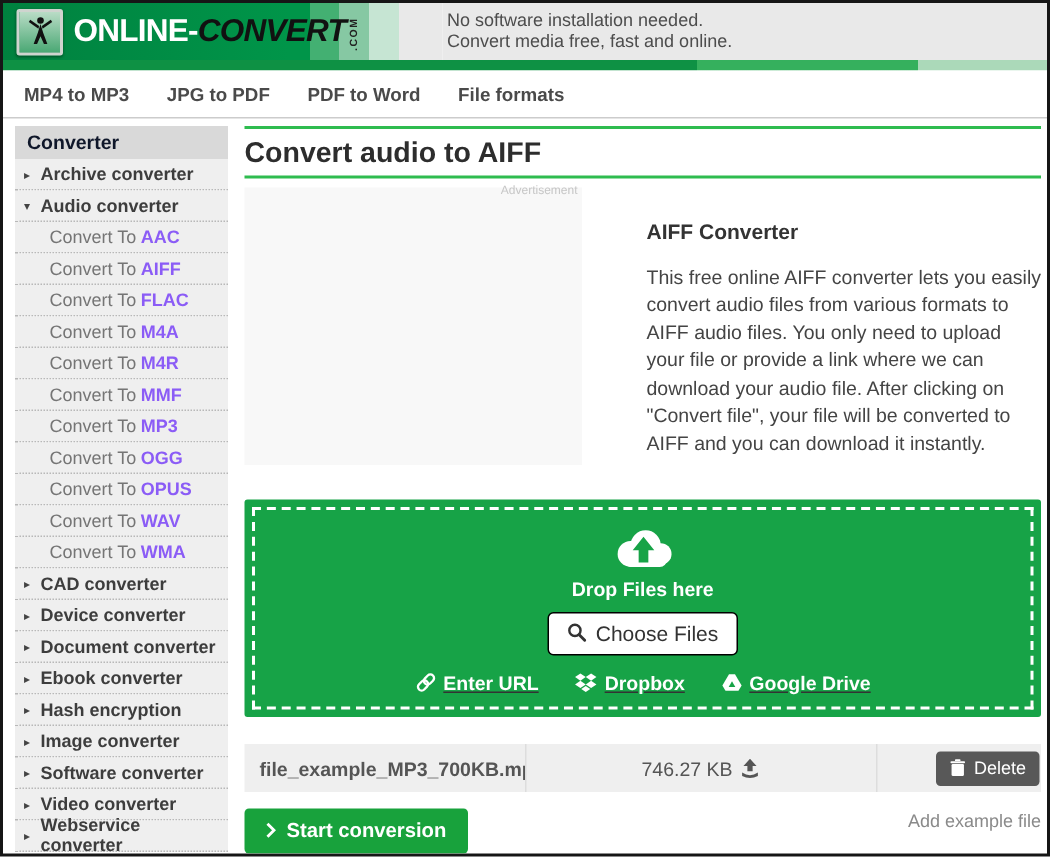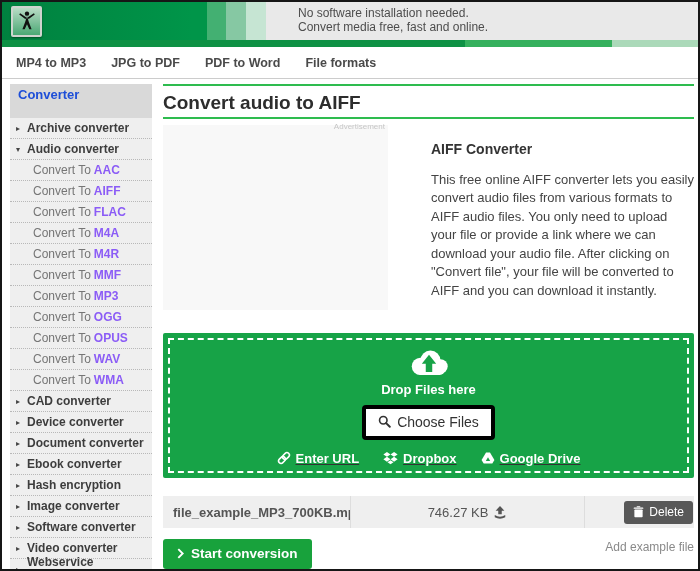--- a/index.html
+++ b/index.html
@@ -59,60 +59,60 @@
   .nav{
     height:32px;display:flex;align-items:center;column-gap:25px;
     padding-left:14px;border-bottom:1px solid #ccc;background:#fff;
   }
   .nav a{font-size:12.5px;font-weight:bold;color:#4a4a4a;text-decoration:none;cursor:pointer;}
   
   .content{display:flex;padding:5px 4px 0 8px;column-gap:11px;}
   
   .sidebar{width:142px;flex:none;font-size:12px;}
   .side-title{
-    background:#d9d9d9;color:#1d4ed8;font-weight:bold;font-size:13px;
-    padding:4px 8px;height:34px;line-height:14px;
+    background:#d9d9d9;color:#0f172a;font-weight:bold;font-size:13px;
+    padding:4px 8px;height:22px;line-height:14px;
   }
   .side-item{
     display:flex;align-items:center;height:21px;
     background:#efefef;border-bottom:1px dotted #b8b8b8;
     padding:0 6px;cursor:pointer;line-height:13px;
   }
   .side-item .arrow{width:11px;flex:none;font-size:8px;color:#444;}
   .side-item.cat .name{font-weight:bold;color:#3d3d3d;}
   .side-item.sub{padding-left:23px;}
   .side-item.sub .prefix{color:#757575;}
   .side-item.sub .name{font-weight:bold;color:#8b5cf6;margin-left:3px;}
   
   .main{flex:1;min-width:0;}
   .title-block{
     border-top:2px solid var(--accent-green);
     border-bottom:2px solid var(--accent-green);
     padding:6px 0 3px;
   }
   .title-block h1{margin:0;font-size:19px;line-height:22px;font-weight:bold;color:#2d2d2d;}
-  .intro-row{display:flex;margin-top:6px;column-gap:14px;align-items:flex-start;gap:43px;}
+  .intro-row{display:flex;margin-top:6px;column-gap:14px;align-items:center;gap:43px;}
   .ad-box{width:225px;height:185px;flex:none;background:#f8f8f8;position:relative;}
   .ad-label{position:absolute;top:-3px;right:3px;font-size:8px;color:#c6c6c6;}
   .intro-text{flex:1;min-width:0;}
   .intro-text h3{margin:16px 0 14px;font-size:14px;font-weight:bold;color:#333;}
   .intro-text p{margin:0;font-size:13px;line-height:1.42;color:#444;}
   
   .dropzone{
     margin-top:23px;height:145px;background:var(--dropzone-green);
     border-radius:2px;padding:5px;cursor:pointer;
   }
   .dz-inner{
     border:2px dashed #fff;height:100%;
     display:flex;flex-direction:column;align-items:center;justify-content:center;
   }
   .dz-label{color:#fff;font-size:13px;font-weight:bold;margin:4px 0 8px;}
   .choose-btn{
     display:inline-flex;align-items:center;column-gap:6px;
-    background:#fff;border:4px solid #000000;border-radius:4px;
+    background:#fff;border:1px solid #000000;border-radius:4px;
     padding:5px 12px 6px;font-size:14px;color:#333;cursor:pointer;
     font-family:inherit;
   }
   .dz-links{display:flex;column-gap:24px;margin-top:11px;text-decoration:underline;}
   .dz-link{
     display:inline-flex;align-items:center;column-gap:5px;
     color:#fff;font-size:13px;font-weight:bold;text-decoration:none;cursor:pointer;
   }
   
   .file-row{
@@ -144,20 +144,25 @@
 
 <div class="header">
   <div class="logo-band">
     <div class="logo-box">
       <svg viewBox="0 0 24 24" width="22" height="22" aria-hidden="true">
         <circle cx="12" cy="4" r="2.4" fill="#111"></circle>
         <path d="M12 6.5 L14 13 L17 21 L14.5 21 L12 15.5 L9.5 21 L7 21 L10 13 Z" fill="#111"></path>
         <path d="M11 8 L4.5 3.5 L3.5 5 L10.5 10 Z" fill="#111"></path>
         <path d="M13 8 L19.5 3.5 L20.5 5 L13.5 10 Z" fill="#111"></path>
       </svg>
+    </div>
+    <div class="brand">
+      <span class="brand-online">ONLINE-</span>
+        <span class="brand-convert">CONVERT</span>
+        <span class="brand-tld">.COM</span>
     </div>
   </div>
   <div class="tagline">
     <div>No software installation needed.</div>
     <div>Convert media free, fast and online.</div>
   </div>
 </div>
 
 <div class="green-bar"></div>
 

